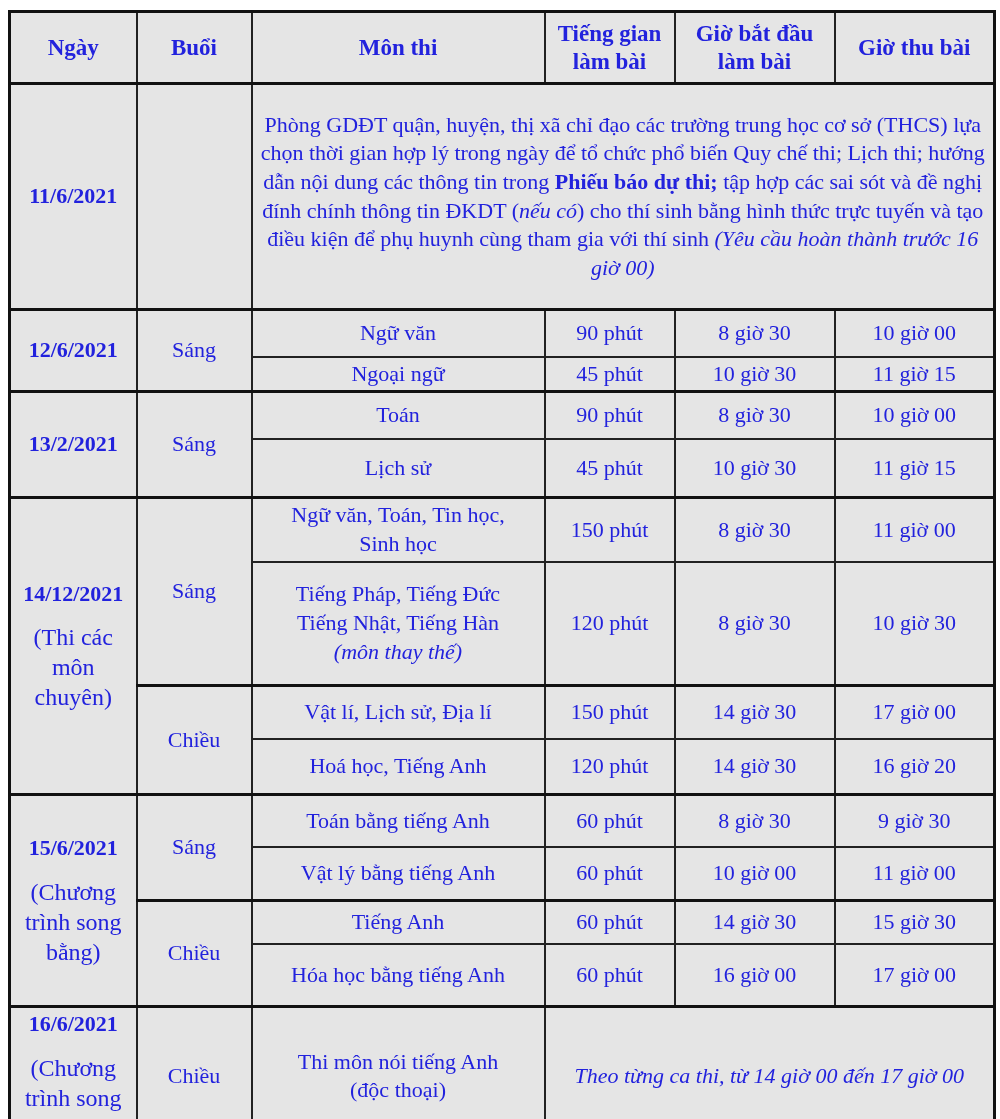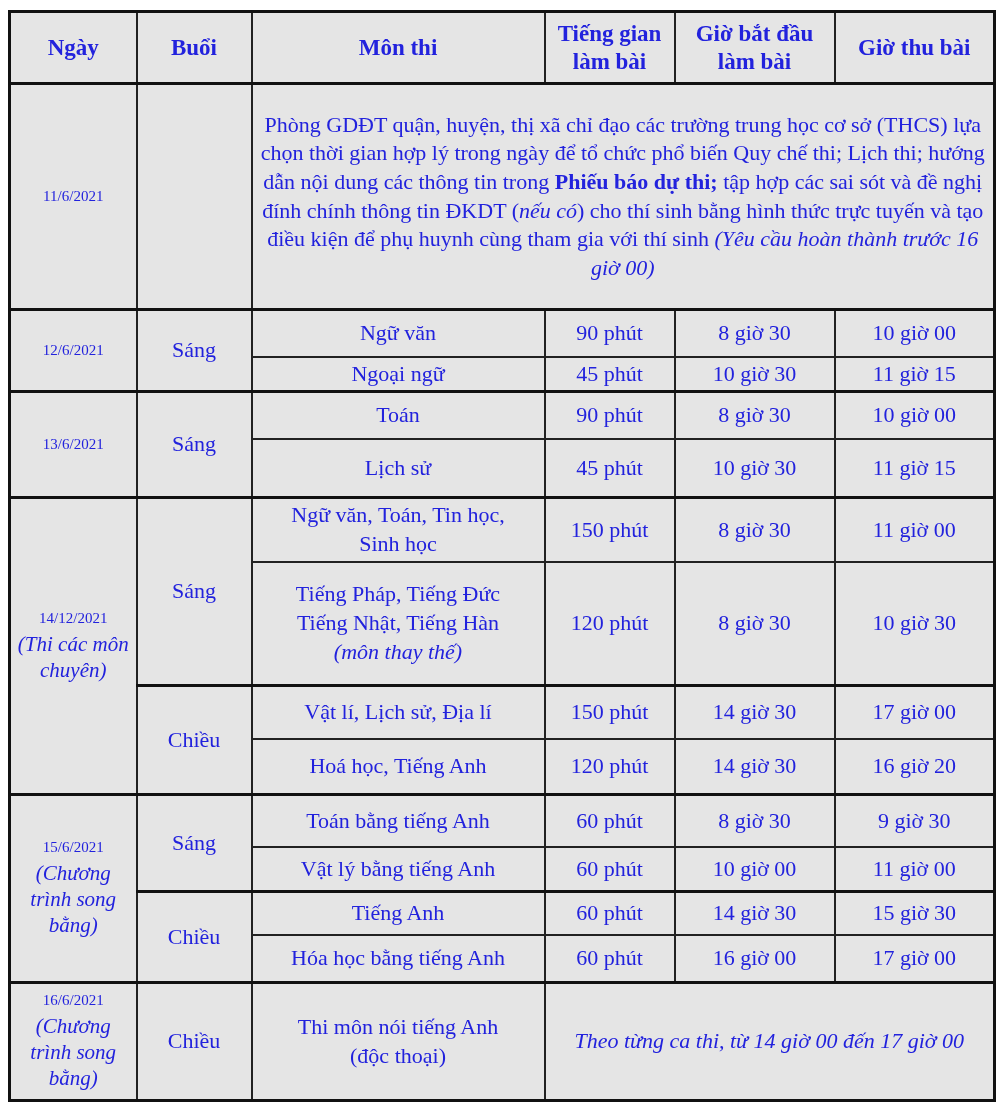--- a/index.html
+++ b/index.html
@@ -28,22 +28,22 @@
     font-size:23px;
     font-weight:bold;
     line-height:1.18;
   }
   .sched td{
     font-size:22px;
     line-height:1.3;
   }
   tr.g > th, tr.g > td{border-top:3px solid #111111;}
   tr.s > td{border-top:3px solid #111111;}
-  .date{font-weight:normal;font-size:15px;}
-  .dnote{font-style:italic;font-size:21px;line-height:1.25;margin-top:2px;}
+  .date{font-weight:bold;font-size:22px;}
+  .dnote{font-size:24px;line-height:1.25;margin-top:14px;}
   .para{
     text-align:justify;
     font-size:21px;
     line-height:25px;
     padding:4px 10px 4px 10px;
   }
   .para b{font-weight:bold;}
   .para i{font-style:italic;}
   .subnote{font-style:italic;}
   .spannote{font-style:italic;font-size:22px;}
@@ -91,21 +91,21 @@
   </tr>
   <tr style="height:35px">
     <td>Ngoại ngữ</td>
     <td>45 phút</td>
     <td>10 giờ 30</td>
     <td>11 giờ 15</td>
   </tr>
 
   <tr class="g" style="height:47px">
     <td rowspan="2">
-      <div class="date">13/6/2021</div>
+      <div class="date">13/2/2021</div>
     </td>
     <td rowspan="2">Sáng</td>
     <td>Toán</td>
     <td>90 phút</td>
     <td>8 giờ 30</td>
     <td>10 giờ 00</td>
   </tr>
   <tr style="height:59px">
     <td>Lịch sử</td>
     <td>45 phút</td>
@@ -155,34 +155,34 @@
     <td rowspan="4">
       <div class="date">15/6/2021</div>
       <div class="dnote">(Chương trình song bằng)</div>
     </td>
     <td rowspan="2">Sáng</td>
     <td>Toán bằng tiếng Anh</td>
     <td>60 phút</td>
     <td>8 giờ 30</td>
     <td>9 giờ 30</td>
   </tr>
-  <tr style="height:45px">
+  <tr style="height:54px">
     <td>Vật lý bằng tiếng Anh</td>
     <td>60 phút</td>
     <td>10 giờ 00</td>
     <td>11 giờ 00</td>
   </tr>
   <tr class="s" style="height:43px">
     <td rowspan="2">Chiều</td>
     <td>Tiếng Anh</td>
     <td>60 phút</td>
     <td>14 giờ 30</td>
     <td>15 giờ 30</td>
   </tr>
-  <tr style="height:48px">
+  <tr style="height:63px">
     <td>Hóa học bằng tiếng Anh</td>
     <td>60 phút</td>
     <td>16 giờ 00</td>
     <td>17 giờ 00</td>
   </tr>
 
   <tr class="g" style="height:118px">
     <td>
       <div class="date">16/6/2021</div>
       <div class="dnote">(Chương trình song bằng)</div>

